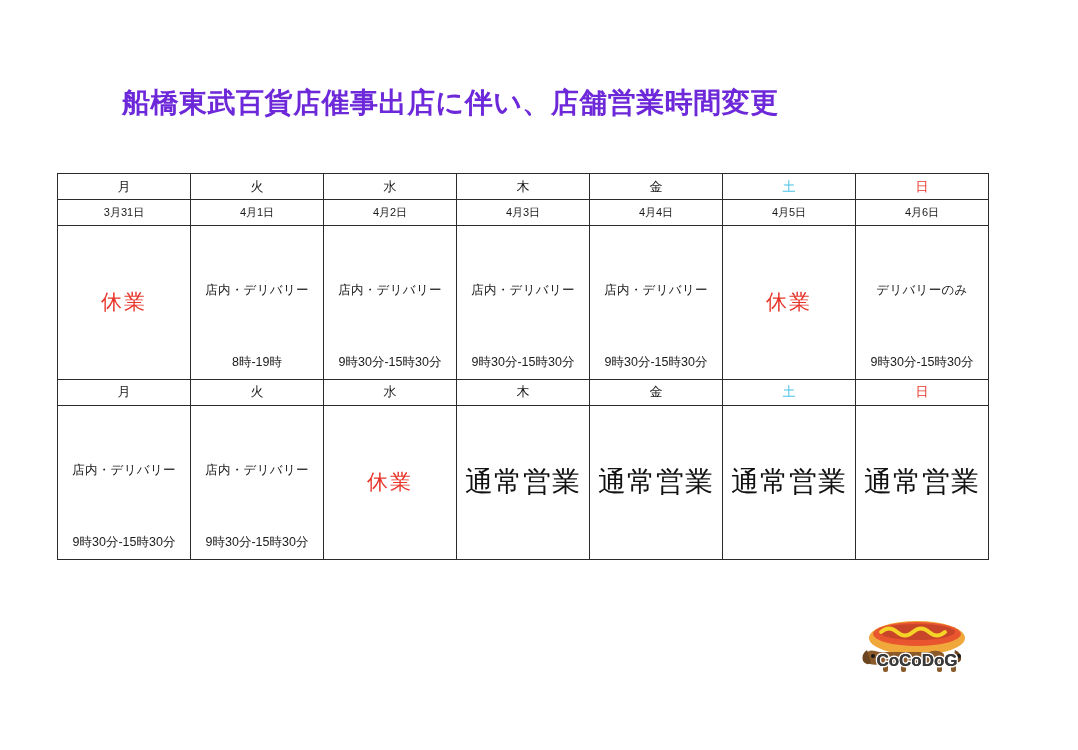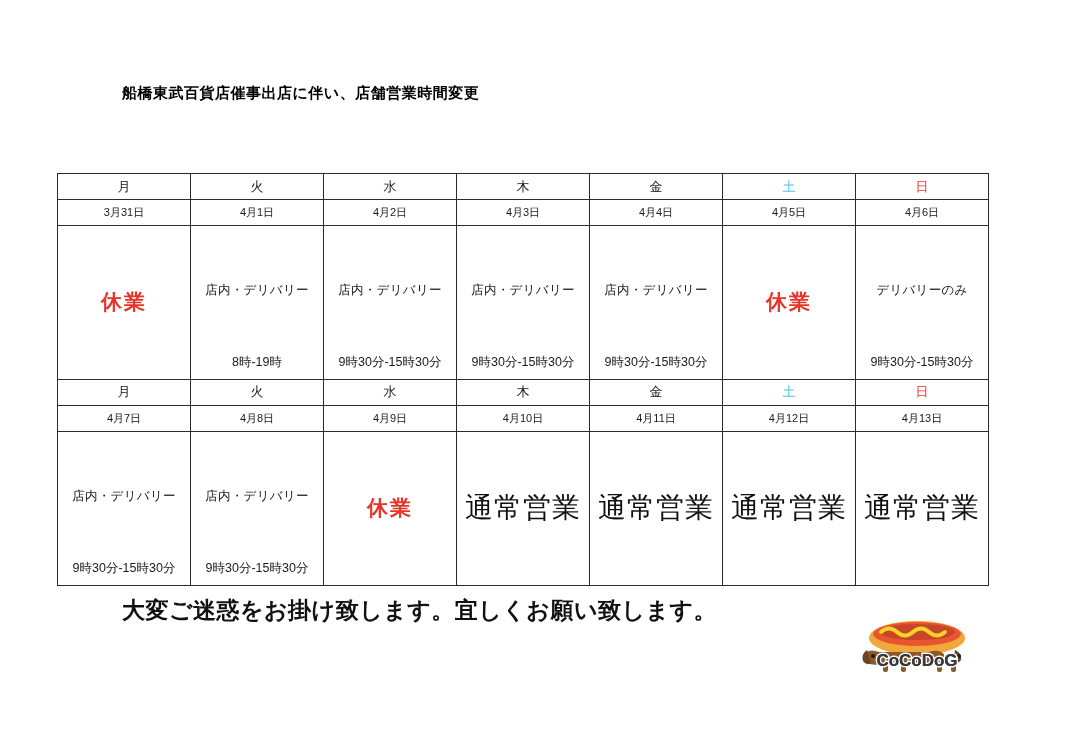--- a/index.html
+++ b/index.html
@@ -17,24 +17,24 @@
   }
   .page {
     position: absolute;
     inset: 0;
     background: #ffffff;
   }
   .title {
     position: absolute;
     left: 122px;
     top: 84px;
-    font-size: 15px;
+    font-size: 28px;
     font-weight: bold;
     letter-spacing: 0.5px;
-    color: #000000;
+    color: #6d28d9;
     white-space: nowrap;
   }
   .schedule {
     position: absolute;
     left: 57px;
     top: 173px;
     width: 932px;
     border-collapse: collapse;
     table-layout: fixed;
   }
@@ -57,21 +57,21 @@
     height: 142px;
     font-size: 12.5px;
     line-height: 1.95;
     padding: 4px 3px;
   }
   .dow-sat { color: #4fc3e8; }
   .dow-sun { color: #e8352a; }
   .closed {
     color: #e8352a;
     font-size: 21px;
-    font-weight: bold;
+    font-weight: normal;
     letter-spacing: 2px;
   }
   .normal {
     font-size: 28px;
     color: #111111;
     letter-spacing: 1px;
     font-weight: normal;
   }
   .detail-line { display: block; white-space: nowrap; margin-top: 48px; }
   .detail-line.l1 { letter-spacing: 0.3px; }
@@ -156,29 +156,20 @@
 
       <tr class="row-day">
         <td>月</td>
         <td>火</td>
         <td>水</td>
         <td>木</td>
         <td>金</td>
         <td class="dow-sat">土</td>
         <td class="dow-sun">日</td>
       </tr>
-      <tr class="row-date">
-        <td>4月7日</td>
-        <td>4月8日</td>
-        <td>4月9日</td>
-        <td>4月10日</td>
-        <td>4月11日</td>
-        <td>4月12日</td>
-        <td>4月13日</td>
-      </tr>
       <tr class="row-body">
         <td>
           <span class="detail-line l1">店内・デリバリー</span>
           <span class="detail-line">9時30分-15時30分</span>
         </td>
         <td>
           <span class="detail-line l1">店内・デリバリー</span>
           <span class="detail-line">9時30分-15時30分</span>
         </td>
         <td>
@@ -193,21 +184,20 @@
         <td>
           <span class="normal">通常営業</span>
         </td>
         <td>
           <span class="normal">通常営業</span>
         </td>
       </tr>
     </tbody>
   </table>
 
-  <div class="footer">大変ご迷惑をお掛け致します。宜しくお願い致します。</div>
 
   <div class="logo">
     <svg width="150" height="70" viewBox="0 0 150 70" xmlns="http://www.w3.org/2000/svg" aria-hidden="true">
 
       <ellipse cx="72" cy="28" rx="48" ry="17" fill="#f0a83a"></ellipse>
       <ellipse cx="72" cy="24" rx="44" ry="12" fill="#e8552f"></ellipse>
 
       <ellipse cx="72" cy="22" rx="38" ry="8" fill="#c9452a"></ellipse>
 
       <path d="M36 22 q8 -7 16 0 q8 7 16 0 q8 -7 16 0 q8 7 16 0" fill="none" stroke="#f5d327" stroke-width="4" stroke-linecap="round"></path>

